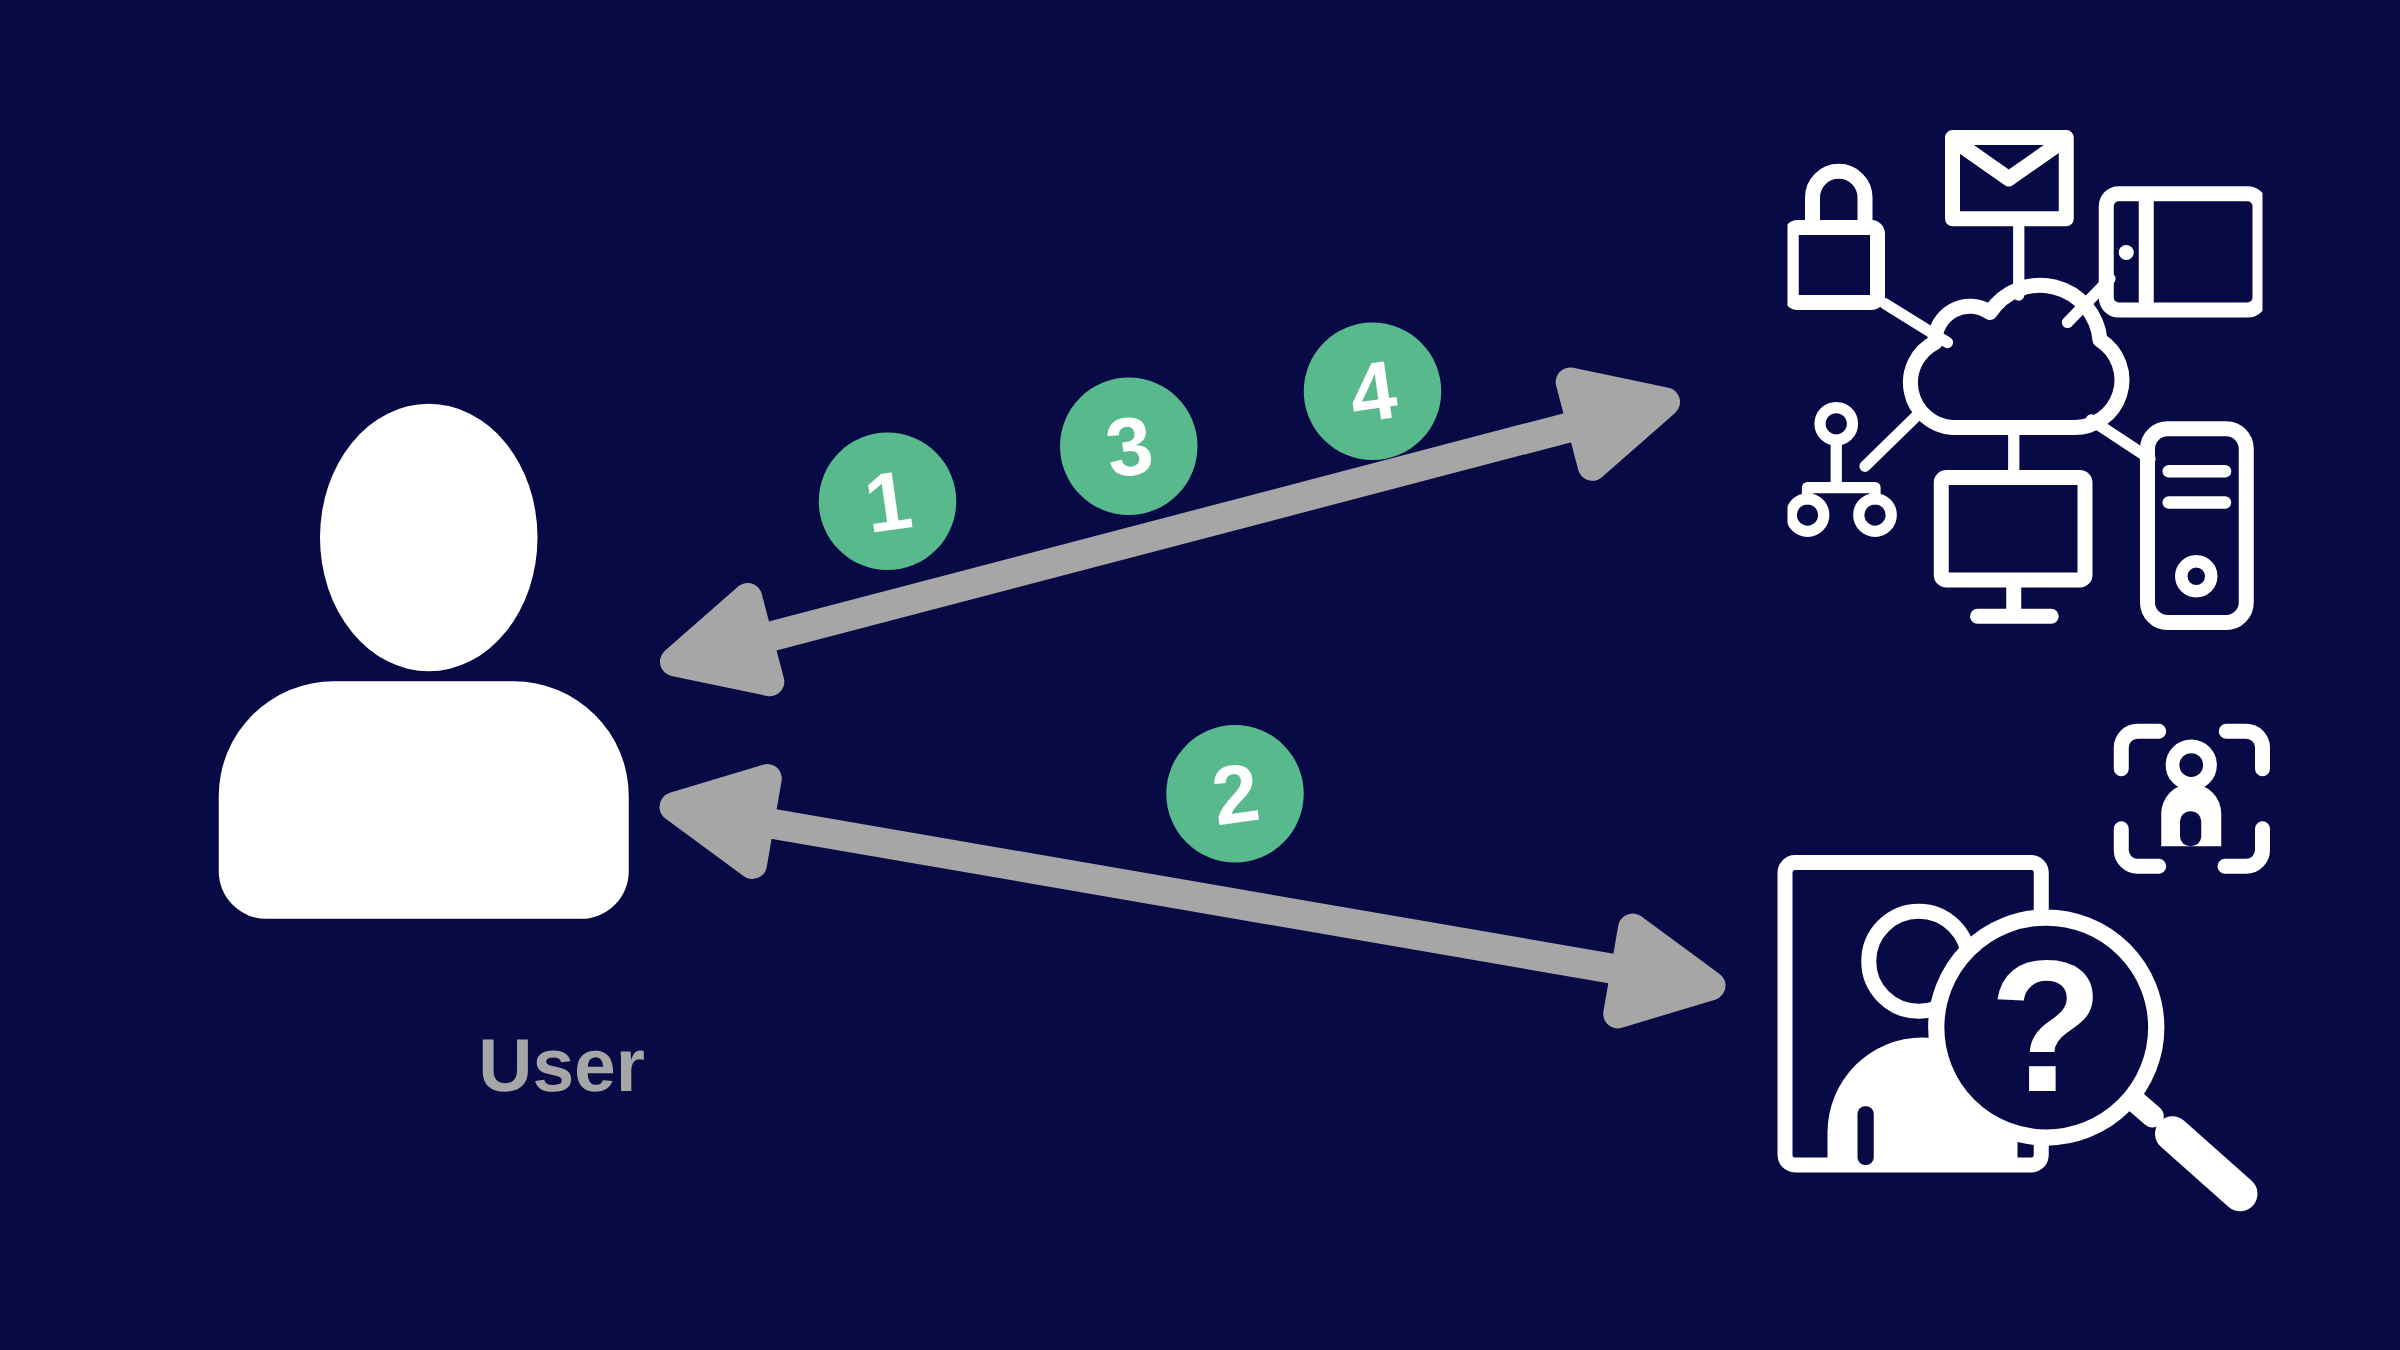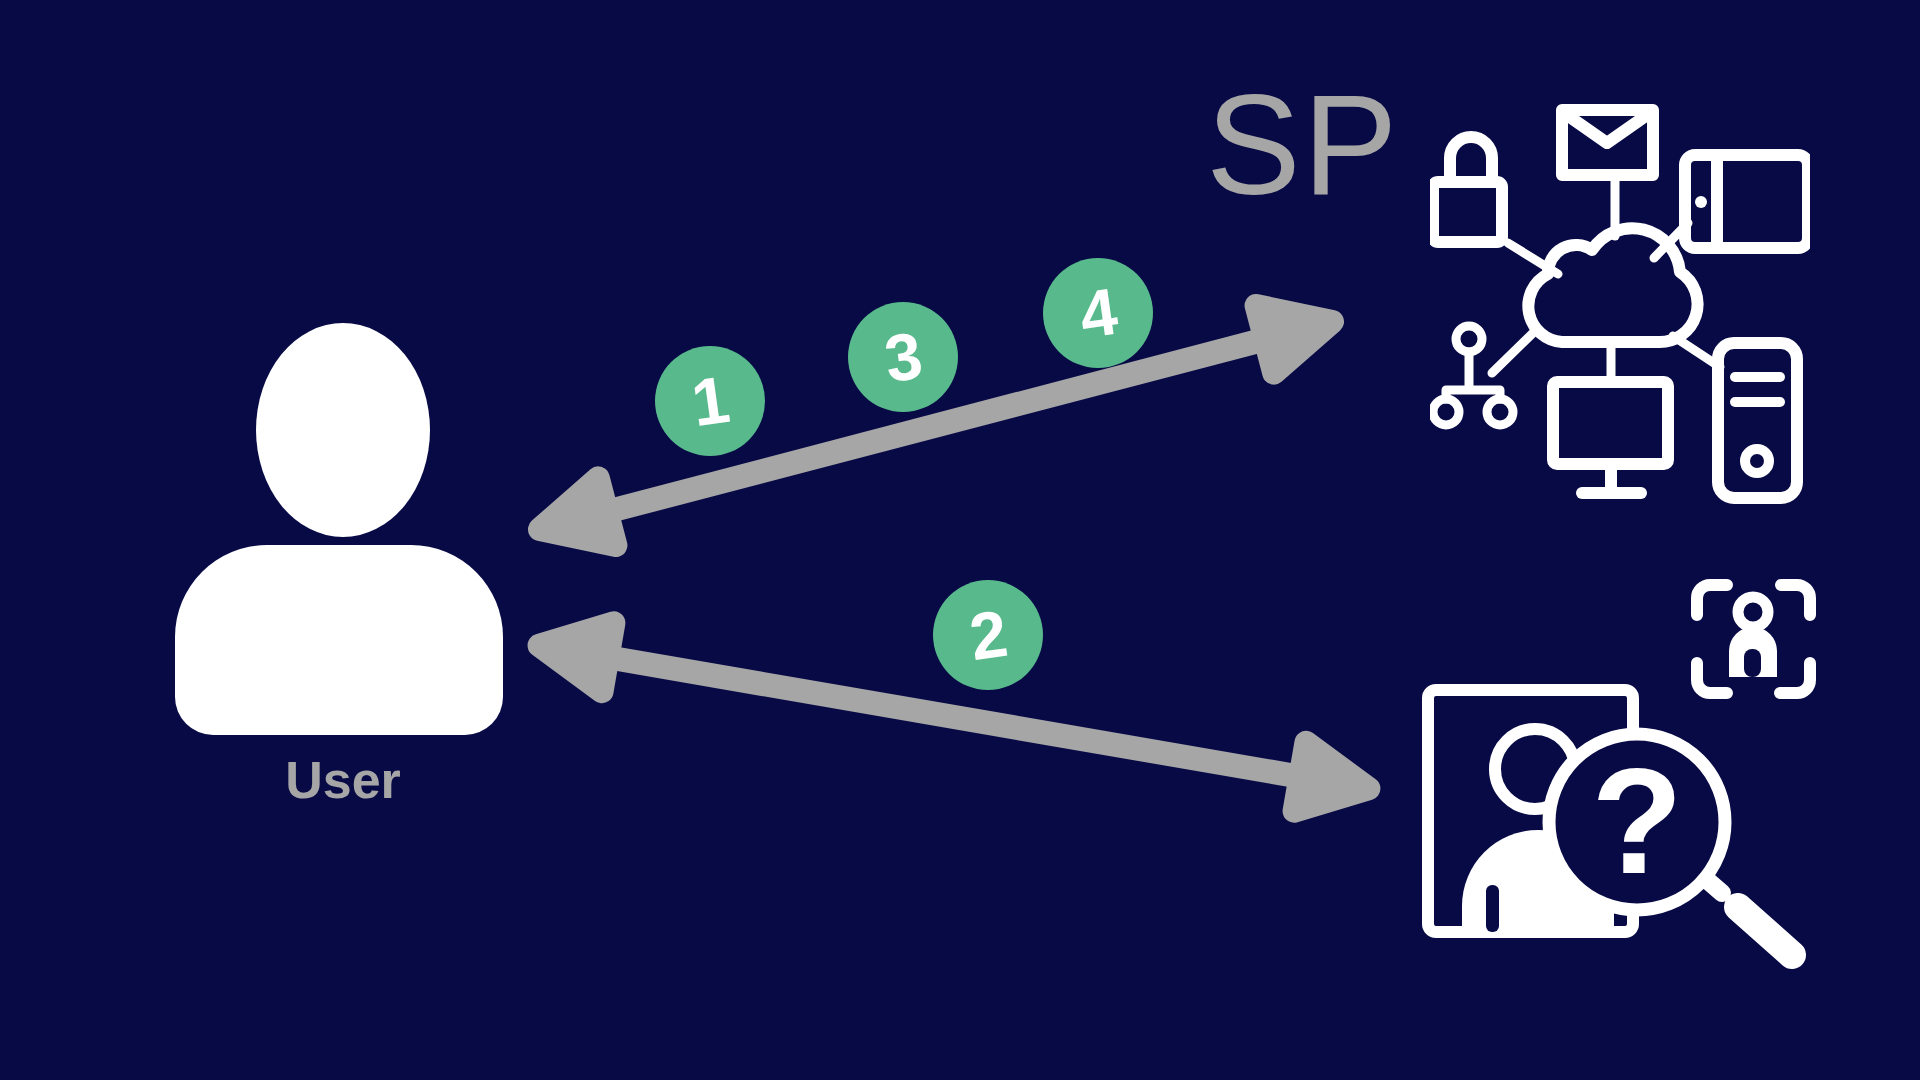--- a/index.html
+++ b/index.html
@@ -1,22 +1,22 @@
 <!DOCTYPE html>
 <html><head>
 <meta charset="utf-8">
 <style>
   html,body{margin:0;padding:0;background:#080A46;}
   .stage{position:relative;width:1920px;height:1080px;background:#080A46;overflow:hidden;
          font-family:"Liberation Sans",sans-serif;}
   .layer{position:absolute;left:0;top:0;}
   .big-label{position:absolute;color:#A6A6A6;font-size:142px;font-weight:400;line-height:1;
              letter-spacing:2px;white-space:nowrap;}
-  .user-label{position:absolute;left:170px;top:750px;width:346px;text-align:center;
-              color:#A6A6A6;font-size:52px;font-weight:700;}
+  .user-label{position:absolute;left:170px;top:818px;width:346px;text-align:right;
+              color:#A6A6A6;font-size:60px;font-weight:700;}
   .step{position:absolute;width:110px;height:110px;border-radius:50%;background:#57B98C;
         display:flex;align-items:center;justify-content:center;}
   .step span{color:#FFFFFF;font-size:66px;font-weight:700;transform:rotate(-8deg);}
   svg{display:block;}
 </style>
 </head>
 <body>
 
 <div class="stage">
 
@@ -95,21 +95,20 @@
       <rect x="66" y="330" width="13" height="47" rx="6" fill="#080A46" stroke="none"></rect>
     </g>
     <g>
       <circle cx="217" cy="267" r="88" fill="#080A46" stroke-width="13"></circle>
       <text x="217" y="318" text-anchor="middle" fill="#FFFFFF" stroke="none" font-family="Liberation Sans, sans-serif" font-size="150" font-weight="700">?</text>
       <path d="M287,325 L302,338" stroke-width="18"></path>
       <path d="M318,352 L372,400" stroke-width="28"></path>
     </g>
   </svg>
 
-  <div class="big-label" style="left:1206px;top:74px">SP</div>
   <div class="user-label">User</div>
 
   <div class="step" style="left:655px;top:346px">
     <span>1</span>
   </div>
   <div class="step" style="left:933px;top:580px">
     <span>2</span>
   </div>
   <div class="step" style="left:848px;top:302px">
     <span>3</span>

